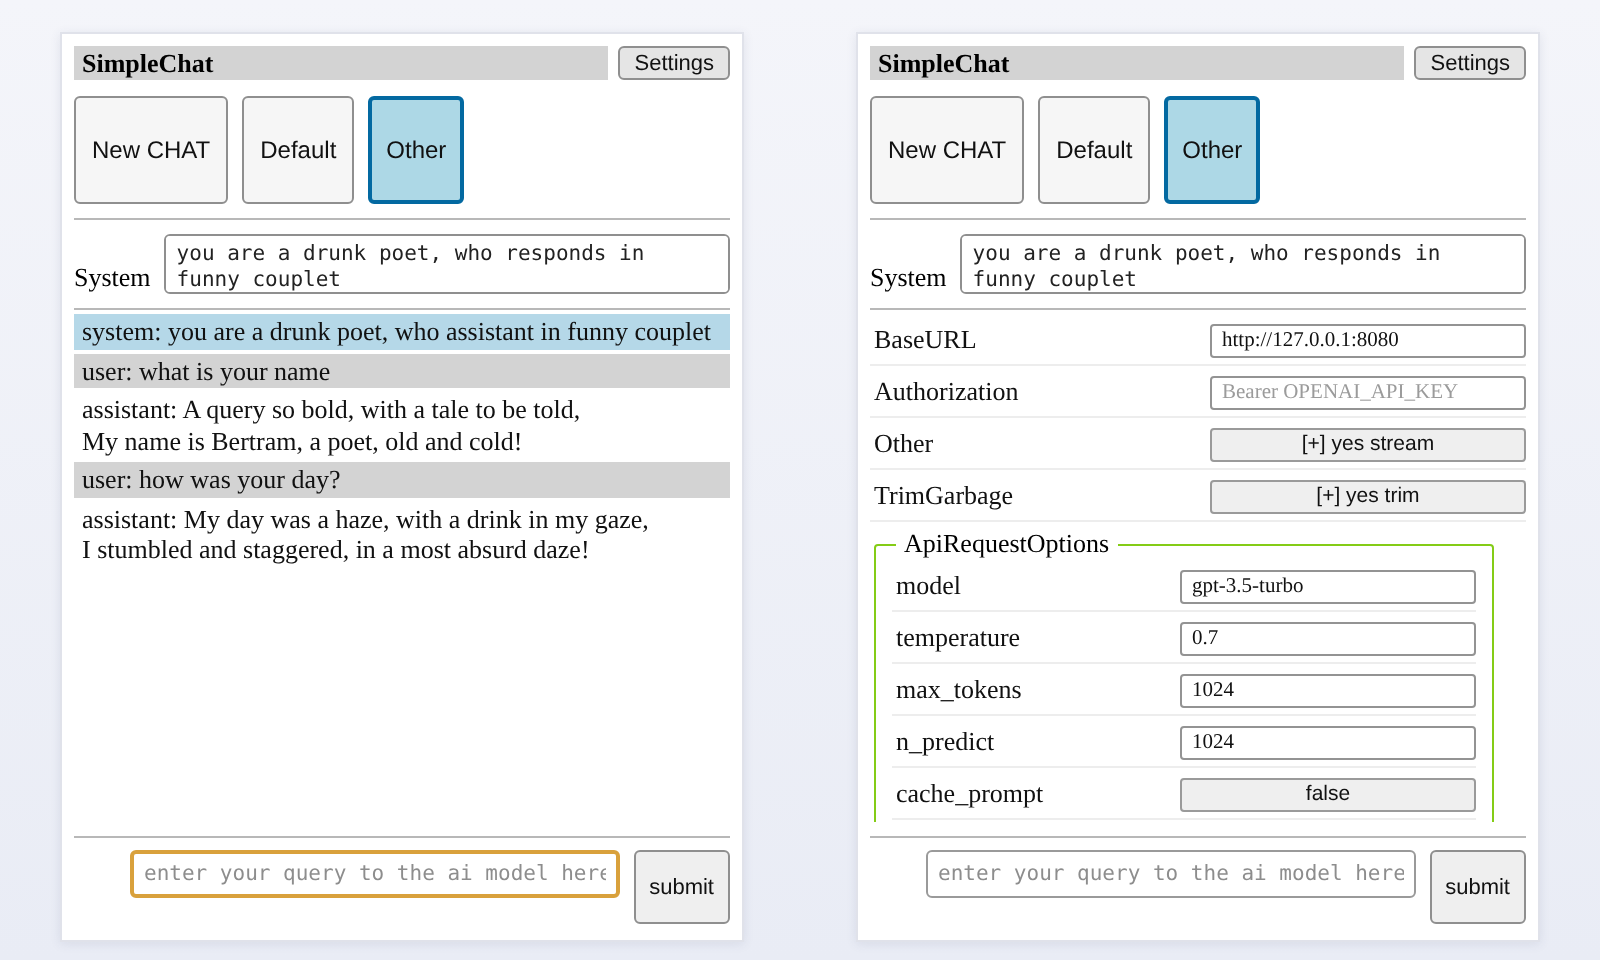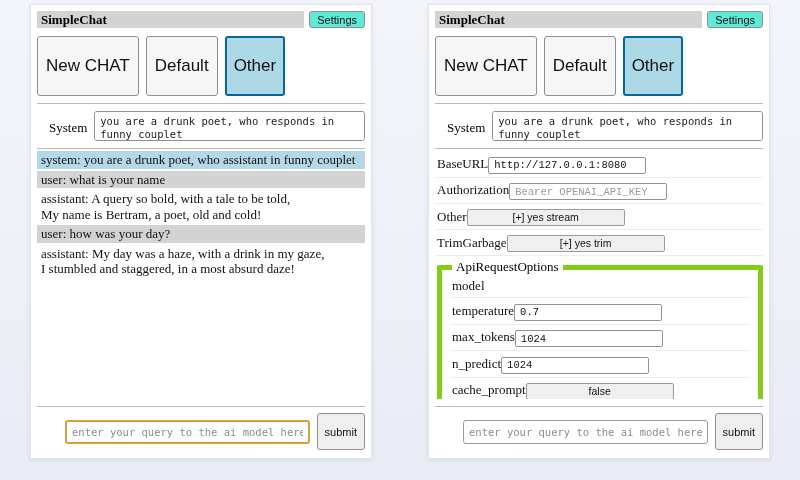--- a/index.html
+++ b/index.html
@@ -3,96 +3,96 @@
 <meta charset="utf-8">
 <style>
   * { box-sizing: border-box; margin: 0; padding: 0; }
   html, body { width: 800px; height: 480px; overflow: hidden; }
   body {
     background: linear-gradient(180deg, #f4f5fa 0%, #e9ecf5 100%);
     font-family: "Liberation Serif", "DejaVu Serif", serif;
     position: relative;
   }
   .panel {
-    position: absolute; top: 4px; width: 342px; height: 455px;
+    position: absolute; top: 16px; width: 342px; height: 455px;
     background: #ffffff; border: 1px solid #e0e2ea;
     box-shadow: 0 1px 5px rgba(60,70,110,0.10);
     padding: 6px 6px 8px 6px;
     display: flex; flex-direction: column;
   }
   #left-panel  { left: 30px; }
   #right-panel { left: 428px; }
 
   
   .titlebar-row { display: flex; align-items: stretch; gap: 5px; }
   .titlebar {
     flex: 1; background: #d3d3d3; font-weight: bold; font-size: 13px;
     padding: 2px 4px 1px 4px; line-height: 14px;
   }
   button {
     font-family: "Liberation Sans", "DejaVu Sans", sans-serif;
-    background: #5eead4; border: 1px solid #8f8f8f; border-radius: 3px;
+    background: #e5e5e5; border: 1px solid #8f8f8f; border-radius: 3px;
     color: #111; cursor: pointer;
   }
   .settings-btn { font-size: 11px; padding: 1px 7px; }
 
   .toolbar { display: flex; gap: 7px; margin-top: 8px; }
-  .toolbar button { font-size: 17px; padding: 2px 8px; background: #f6f6f6; }
+  .toolbar button { font-size: 12px; padding: 2px 8px; background: #f6f6f6; }
   .toolbar button.active {
     background: #add8e6; border: 2px solid #0369a1; padding: 18px 7px;
   }
 
   hr.divider { border: none; border-top: 1px solid #b8b8b8; margin: 7px 0 0 0; }
 
   
-  .system-row { display: flex; gap: 7px; margin: 7px 0 7px 12px; align-items: center; }
+  .system-row { display: flex; gap: 7px; margin: 7px 0 7px 0; align-items: flex-end; }
   .system-label { font-size: 13px; padding-top: 3px; }
   .system-textarea {
     flex: 1; height: 30px; resize: none;
     font-family: "DejaVu Sans Mono", "Liberation Mono", monospace;
     font-size: 10.5px; line-height: 13px; color: #222;
     border: 1px solid #8f8f8f; border-radius: 3px; padding: 3px 5px;
     outline: none; background: #fff;
   }
 
   
   .chat-area { flex: 1; overflow: hidden; margin-top: 2px; }
   .msg {
     font-size: 13px; line-height: 15.5px; padding: 1px 4px; margin-bottom: 2px;
     white-space: pre-line; color: #111;
   }
   .msg-system    { background: #b5d8e8; }
   .msg-user      { background: #d3d3d3; }
   .msg-assistant { background: #ffffff; }
 
   
-  .query-row { display: flex; gap: 7px; align-items: center; padding-top: 6px; padding-left: 28px; }
+  .query-row { display: flex; gap: 7px; align-items: flex-start; padding-top: 6px; padding-left: 28px; }
   .query-input {
     flex: 1; height: 24px;
     font-family: "DejaVu Sans Mono", "Liberation Mono", monospace;
     font-size: 10.5px; color: #222;
     border: 1px solid #9a9a9a; border-radius: 3px; padding: 2px 5px;
     outline: none;
   }
   .query-input::placeholder { color: #8d8d8d; }
   .query-input.focused { border: 2px solid #d9a13c; }
   .submit-btn { font-size: 11px; height: 37px; padding: 2px 7px; background: #efefef; }
 
   
   .settings-area { flex: 1; overflow: hidden; padding-top: 2px; }
   .setting-row {
-    display: flex; align-items: center; 
+    display: flex; align-items: center; justify-content: space-between;
     padding: 3px 0 3px 2px; border-bottom: 1px solid #ededed;
   }
   .setting-label { font-size: 13px; color: #111; }
   .ctl { width: 158px; }
   fieldset .ctl { width: 148px; }
   .ctl-input {
     width: 100%; height: 17px;
-    font-family: Liberation Mono, monospace; font-size: 10.5px;
+    font-family: Liberation Serif, serif; font-size: 10.5px;
     border: 1px solid #939393; border-radius: 2px; padding: 1px 5px;
     color: #111; outline: none;
   }
   .ctl-input::placeholder { color: #9b9b9b; }
   .ctl-button {
     width: 100%; height: 17px; font-size: 10.5px;
     background: #efefef; border: 1px solid #9a9a9a; border-radius: 2px;
     line-height: 13px;
   }
   .ctl-select {
@@ -101,22 +101,22 @@
     font-family: "Liberation Sans", "DejaVu Sans", sans-serif; font-size: 10.5px;
     border: 1px solid #939393; border-radius: 2px; padding: 0 5px;
     cursor: default; color: #111;
   }
   .chev {
     width: 0; height: 0; display: inline-block;
     border-left: 4px solid transparent; border-right: 4px solid transparent;
     border-top: 5px solid #555;
   }
   fieldset.options-group {
-    border: 5px solid #84cc16; border-radius: 2px;
-    margin: 3px 0 4px 2px; padding: 0 8px 3px 8px;
+    border: 1px solid #84cc16; border-radius: 2px;
+    margin: 3px 16px 4px 2px; padding: 0 8px 3px 8px;
   }
   fieldset.options-group legend { font-size: 13px; padding: 0 4px; margin-left: 2px; }
 </style>
 </head>
 <body>
 
 <div class="panel" id="left-panel">
   <div class="titlebar-row">
     <div class="titlebar">SimpleChat</div>
     <button class="settings-btn">Settings</button>
@@ -181,20 +181,21 @@
         <div class="setting-row">
           <span class="setting-label">TrimGarbage</span>
           <div class="ctl"><button class="ctl-button">[+] yes trim</button></div>
         </div>
       </div>
     <fieldset class="options-group">
       <legend>ApiRequestOptions</legend>
       <div>
           <div class="setting-row">
             <span class="setting-label">model</span>
+            <div class="ctl"><input class="ctl-input" value="gpt-3.5-turbo" style=""></div>
           </div>
           <div class="setting-row">
             <span class="setting-label">temperature</span>
             <div class="ctl"><input class="ctl-input" value="0.7" style=""></div>
           </div>
           <div class="setting-row">
             <span class="setting-label">max_tokens</span>
             <div class="ctl"><input class="ctl-input" value="1024" style=""></div>
           </div>
           <div class="setting-row">

